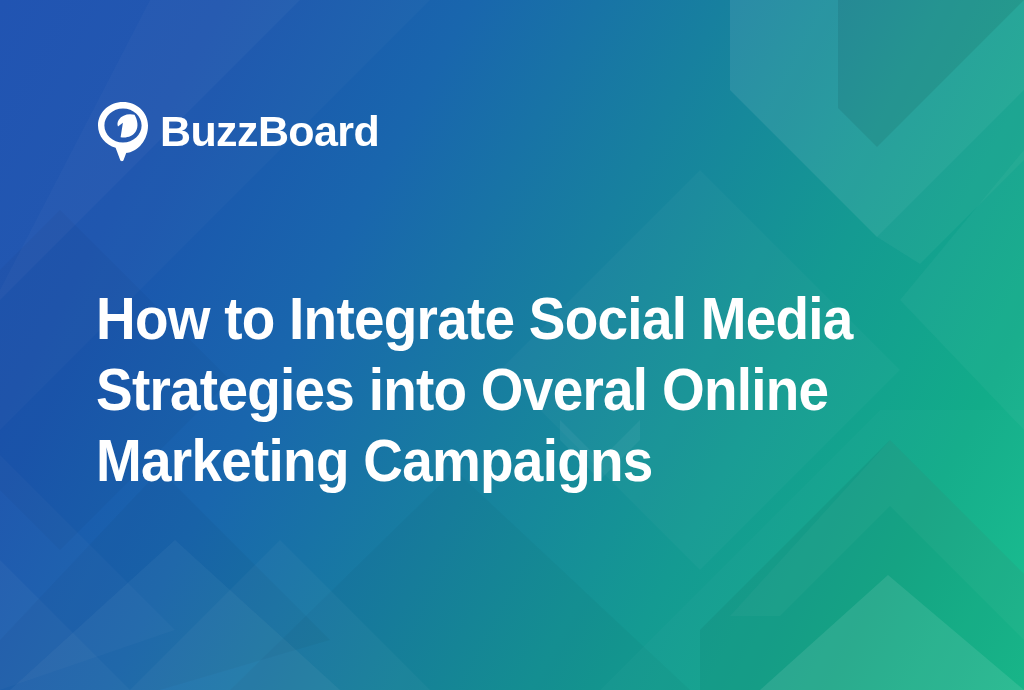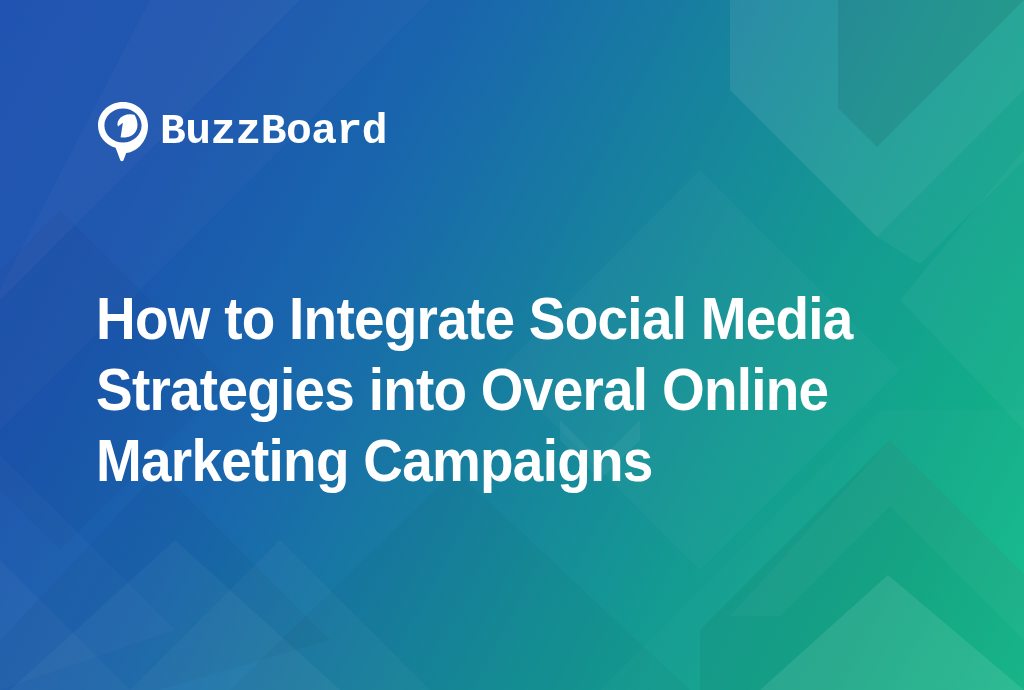--- a/index.html
+++ b/index.html
@@ -50,21 +50,21 @@
     flex: 0 0 auto;
     display: block;
   }
   .logo-word {
     color: #ffffff;
     font-size: 43px;
     line-height: 1;
     font-weight: 700;
     letter-spacing: -0.6px;
     white-space: nowrap;
-    font-family: Liberation Mono, monospace;
+    font-family: Liberation Sans, sans-serif;
   }
 
   
   .headline {
     position: absolute;
     left: 96px;
     top: 243px;
     width: 860px;
     color: #ffffff;
     font-size: 60px;

